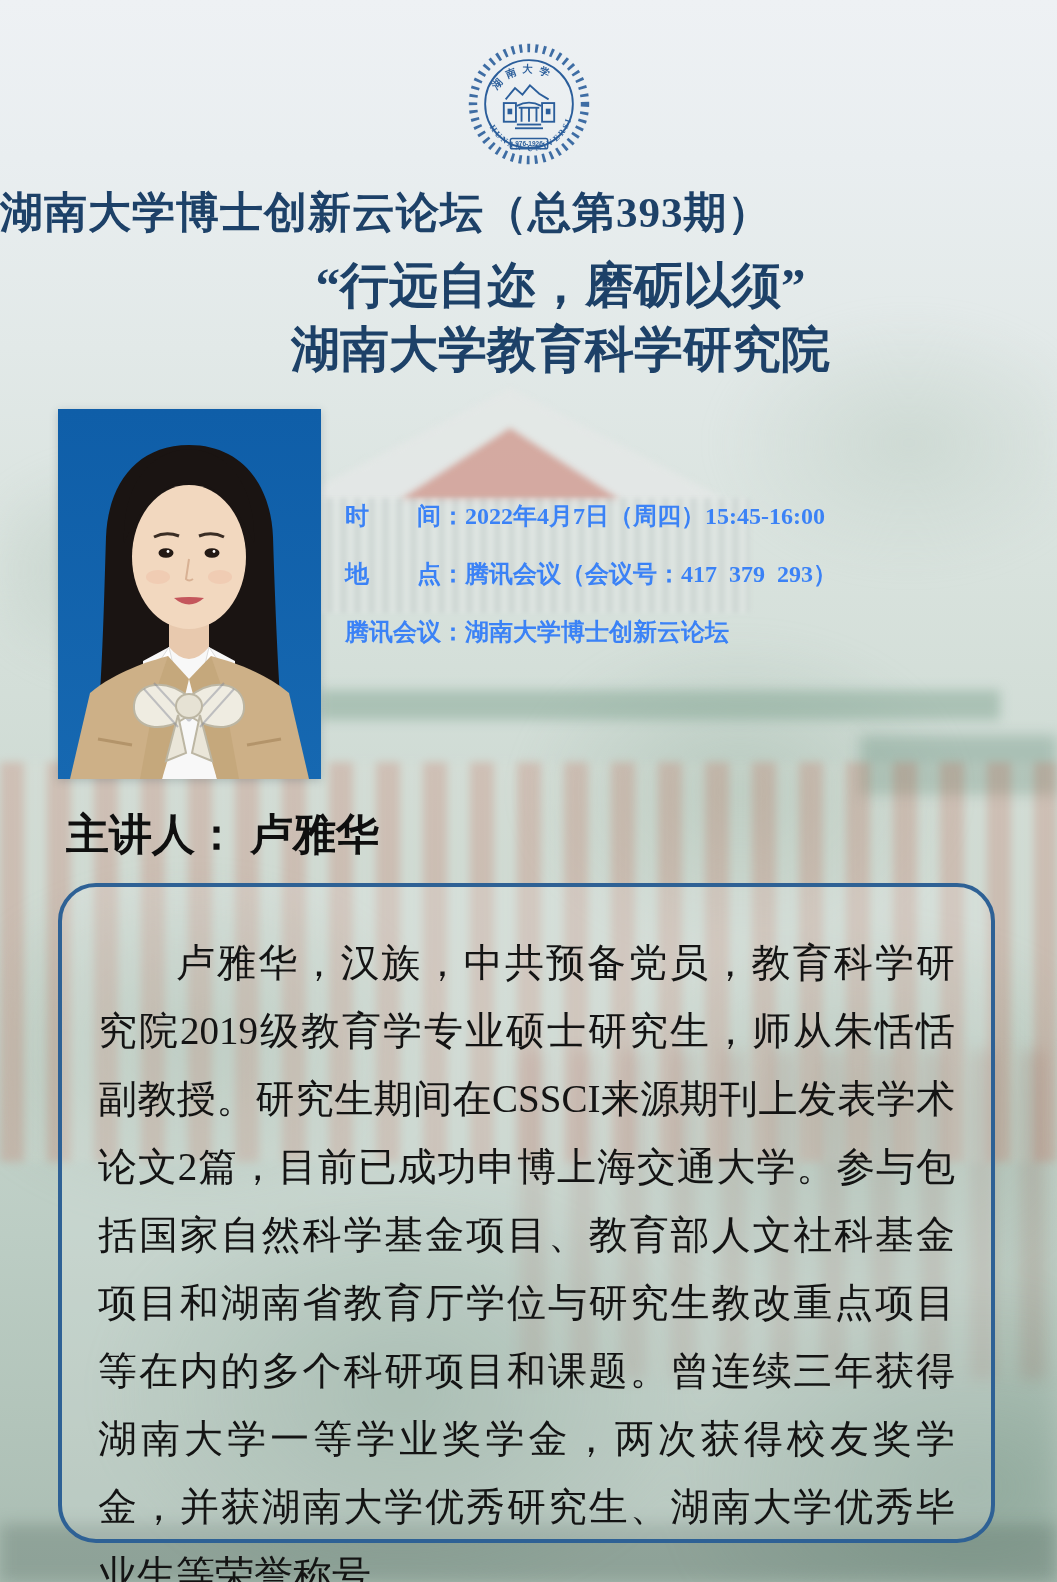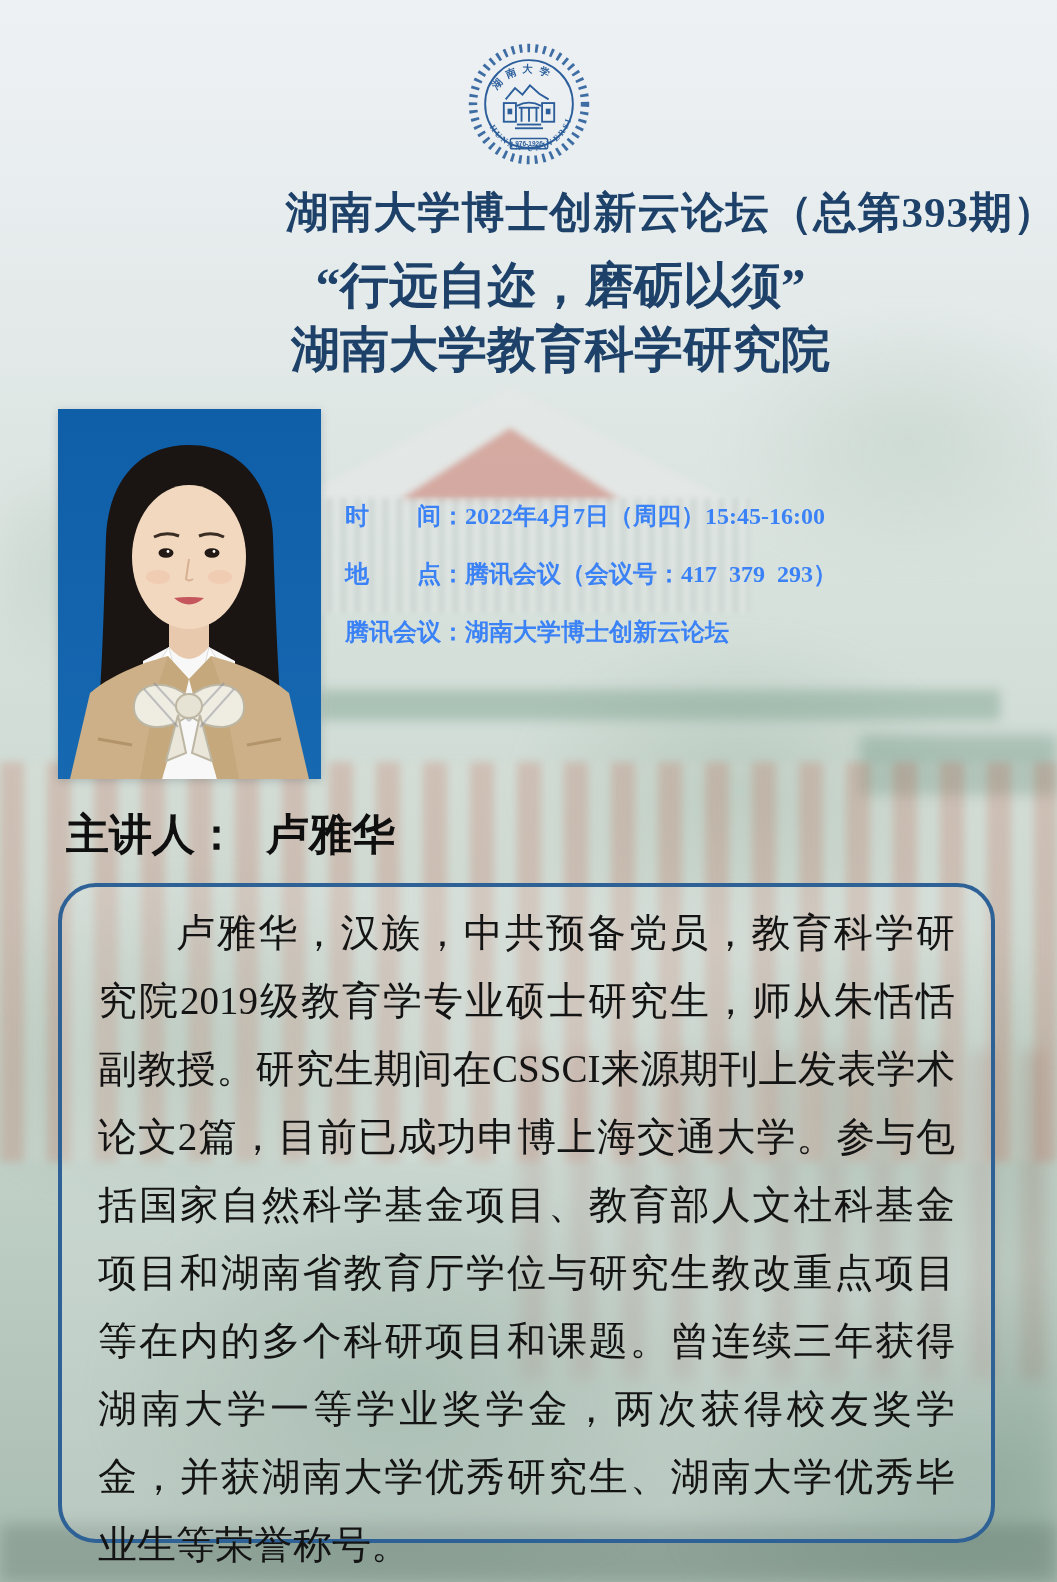--- a/index.html
+++ b/index.html
@@ -34,41 +34,41 @@
     background:rgba(112,150,132,.4);filter:blur(7px);}
   .bg-columns{position:absolute;left:0;top:762px;width:1057px;height:400px;opacity:.42;filter:blur(4px);
     background:repeating-linear-gradient(90deg,rgba(203,118,98,.65) 0 24px,rgba(233,228,218,.3) 24px 47px);}
   .bg-columns2{position:absolute;left:520px;top:1050px;width:537px;height:330px;opacity:.22;filter:blur(8px);
     background:repeating-linear-gradient(90deg,rgba(148,76,62,.7) 0 26px,rgba(210,212,200,.25) 26px 50px);}
   .bg-darkbottom{position:absolute;left:0;top:1524px;width:1057px;height:58px;
     background:rgba(72,92,82,.28);filter:blur(8px);}
   
   .logo{position:absolute;left:50%;top:34px;transform:translateX(-50%);width:140px;height:140px;}
   
-  .title{position:absolute;left:0;top:184px;width:100%;text-align:right;
+  .title{position:absolute;left:0;top:184px;width:100%;text-align:left;
     font-size:43px;font-weight:bold;color:#1d4168;letter-spacing:1px;}
   .subtitle{position:absolute;left:0;top:254px;width:100%;text-align:center;
     font-size:49px;font-weight:bold;color:#1d4168;line-height:64px;padding-left:32px;}
   
   .photo{position:absolute;left:58px;top:409px;width:263px;height:370px;
     box-shadow:0 2px 8px rgba(60,80,90,.25);}
   
   .details{position:absolute;left:345px;top:487px;
     font-family:Liberation Serif, serif;
     font-weight:bold;color:#3b82f6;font-size:24px;}
   .detail-row{height:58px;display:flex;align-items:center;white-space:pre;}
   
   .speaker{position:absolute;left:66px;top:806px;
     font-family:Liberation Sans, sans-serif;
     font-weight:bold;font-size:43px;color:#0f0f0f;display:flex;}
-  .speaker-name{margin-left:28px;text-align:right;}
+  .speaker-name{margin-left:12px;text-align:right;}
   
   .bio-box{position:absolute;left:58px;top:883px;width:937px;height:660px;
     border:4px solid #2e6195;border-radius:38px;box-sizing:border-box;
-    background:rgba(238,243,240,.22);padding:12px 36px 0 36px;}
+    background:rgba(238,243,240,.22);padding:42px 36px 0 36px;}
   .bio-text{margin:0;font-size:39px;line-height:68px;color:#141414;
     text-align:justify;text-justify:inter-ideograph;text-indent:2em;
     font-family:"Liberation Serif","DejaVu Serif",serif;}
 </style>
 </head>
 <body>
 
 <div class="poster">
 
   <div class="bg-mist"></div>

